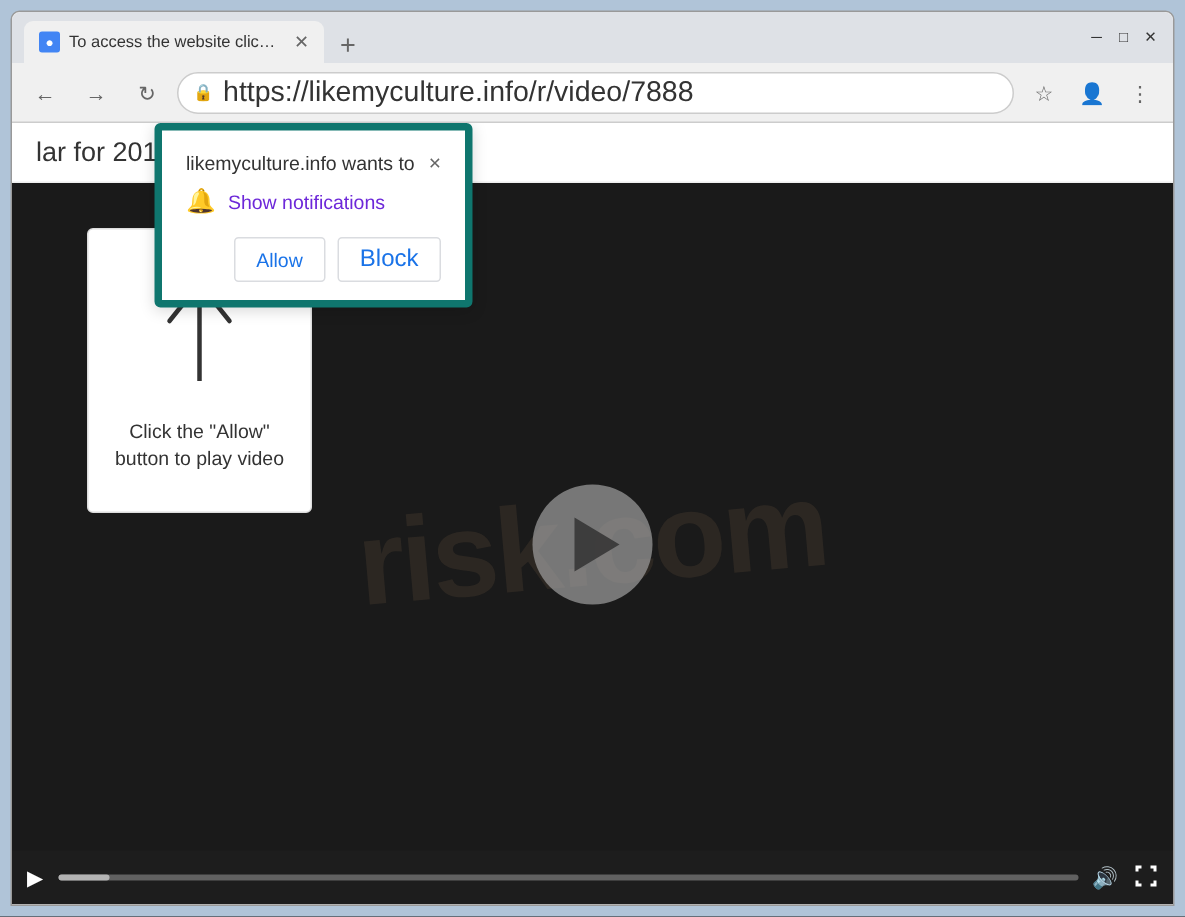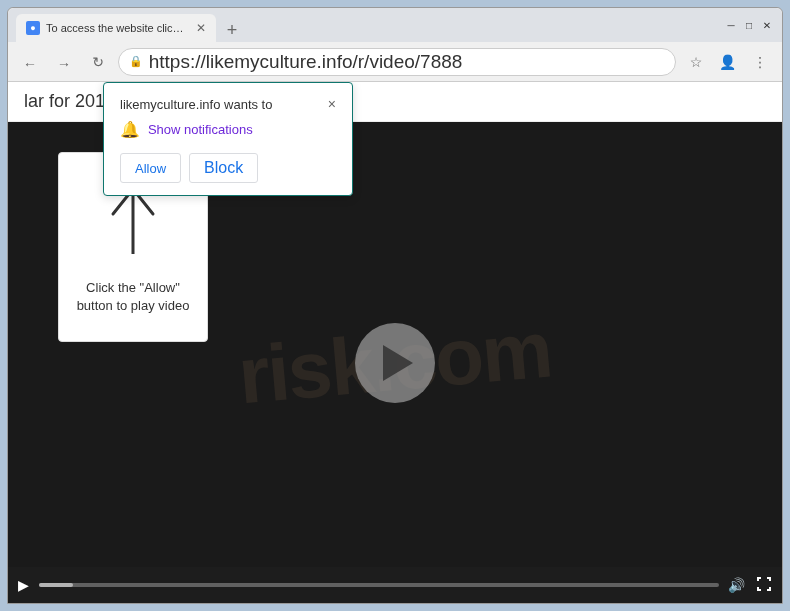--- a/index.html
+++ b/index.html
@@ -326,23 +326,23 @@
       color: white;
       font-size: 14px;
       cursor: pointer;
     }
 
     
     .notification-popup {
       position: absolute;
       top: 0px;
       left: 95px;
-      width: 250px;
-      background: white;
-      border: 1px solid #0f766e;
+      width: 212px;
+      background: white;
+      border: 5px solid #0f766e;
       border-radius: 4px;
       box-shadow: 0 2px 10px rgba(0,0,0,0.15);
       z-index: 100;
       padding: 14px 16px 12px 16px;
     }
 
     .popup-header {
       display: flex;
       justify-content: space-between;
       align-items: flex-start;
@@ -374,20 +374,21 @@
       color: #555;
     }
 
     .popup-notif-text {
       font-size: 13px;
       color: #6d28d9;
     }
 
     .popup-buttons {
       display: flex;
+      justify-content: flex-end;
       gap: 8px;
     }
 
     .btn-allow {
       padding: 5px 14px;
       font-size: 13px;
       color: #1a73e8;
       background: white;
       border: 1px solid #dadce0;
       border-radius: 3px;

